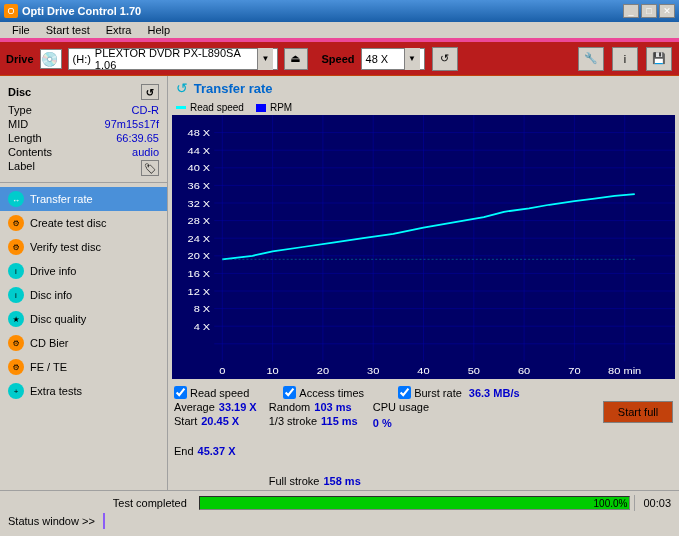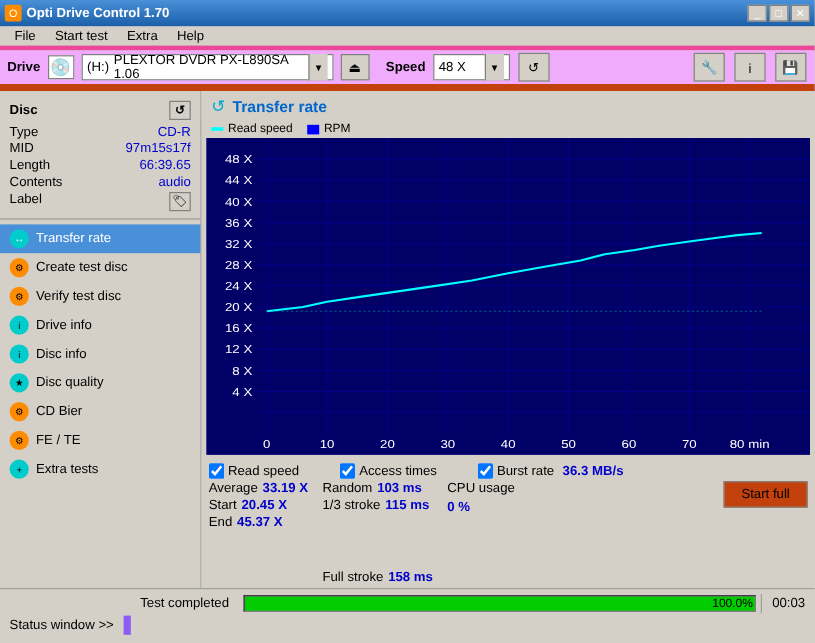--- a/index.html
+++ b/index.html
@@ -12,21 +12,21 @@
     .title-text { font-size: 11px; font-weight: bold; }
     .title-buttons { display: flex; gap: 2px; }
     .title-btn { width: 16px; height: 14px; background: #d4d0c8; border: 1px solid #808080; font-size: 9px; display: flex; align-items: center; justify-content: center; cursor: pointer; }
     .title-btn.close { background: #d4d0c8; }
     
     
     .menu-bar { background: #d4d0c8; height: 20px; display: flex; align-items: center; padding: 0 4px; border-bottom: 4px solid #ec4899; }
     .menu-item { padding: 2px 8px; font-size: 11px; cursor: pointer; }
     
     
-    .toolbar { background: #f0abfc; height: 34px; display: flex; align-items: center; padding: 0 6px; gap: 6px; border-bottom: 6px solid #c2410c; }
+    .toolbar { background: #b91c1c; height: 34px; display: flex; align-items: center; padding: 0 6px; gap: 6px; border-bottom: 1px solid #c2410c; }
     .toolbar-label { font-size: 11px; font-weight: bold; }
     .drive-select { display: flex; align-items: center; gap: 4px; }
     .drive-icon { width: 22px; height: 20px; background: #fff; border: 1px solid #808080; display: flex; align-items: center; justify-content: center; font-size: 14px; }
     .drive-dropdown { width: 210px; height: 22px; background: white; border: 1px solid #808080; font-size: 11px; padding: 0 4px; display: flex; align-items: center; justify-content: space-between; cursor: pointer; }
     .dropdown-arrow { width: 16px; height: 22px; background: #d4d0c8; border-left: 1px solid #808080; display: flex; align-items: center; justify-content: center; font-size: 8px; }
     .eject-btn { width: 24px; height: 22px; background: #d4d0c8; border: 1px solid #808080; display: flex; align-items: center; justify-content: center; cursor: pointer; }
     .speed-label { font-size: 11px; font-weight: bold; margin-left: 8px; }
     .speed-dropdown { width: 64px; height: 22px; background: white; border: 1px solid #808080; font-size: 11px; padding: 0 4px; display: flex; align-items: center; justify-content: space-between; cursor: pointer; }
     .toolbar-spacer { flex: 1; }
     .toolbar-icon-btn { width: 26px; height: 24px; background: #d4d0c8; border: 1px solid #808080; display: flex; align-items: center; justify-content: center; cursor: pointer; margin: 0 1px; }
@@ -63,21 +63,21 @@
     
     
     .stats-bar { background: #d4d0c8; padding: 3px 6px; }
     .stats-row1 { display: flex; align-items: center; gap: 4px; margin-bottom: 2px; }
     .checkbox-group { display: flex; align-items: center; gap: 3px; font-size: 11px; }
     .stat-value { color: #0000cc; font-weight: bold; }
     .btn-start { height: 22px; min-width: 70px; background: #c2410c; border: 1px solid #808080; font-size: 11px; cursor: pointer; }
     
     
     .status-bar { background: #d4d0c8; height: 24px; display: flex; align-items: center; border-top: 1px solid #a0a0a0; }
-    .status-window-btn { padding: 2px 8px; font-size: 11px; border-right: 6px solid #8b5cf6; cursor: pointer; white-space: nowrap; margin-top: 36px; }
+    .status-window-btn { padding: 2px 8px; font-size: 11px; border-right: 2px solid #8b5cf6; cursor: pointer; white-space: nowrap; margin-top: 36px; }
     .status-text { padding: 2px 8px; font-size: 11px; flex: 0 0 auto; }
     .progress-container { flex: 1; height: 14px; background: #d946ef; border: 1px inset #808080; margin: 0 4px; position: relative; }
     .progress-fill { height: 100%; background: #00cc00; }
     .progress-text { position: absolute; right: 2px; top: 0; font-size: 10px; line-height: 14px; }
     .time-display { padding: 2px 8px; font-size: 11px; border-left: 1px solid #a0a0a0; white-space: nowrap; }
     
     svg.chart { width: 100%; height: 100%; }
   </style>
 </head>
 <body>
@@ -287,21 +287,21 @@
           <span style="color:#0000cc; font-weight:bold; margin-left:4px">36.3 MB/s</span>
         </div>
       </div>
 
       <div style="display:flex; gap:0; font-size:11px;">
         <div style="flex:0 0 auto; margin-right:12px;">
           <div style="display:flex; gap:4px; margin-bottom:2px;">
             <span>Average</span>
             <span class="stat-value">33.19 X</span>
           </div>
-          <div style="display:flex; gap:4px; margin-bottom:2px;">
+          <div style="display:flex; gap:4px; margin-bottom:18px;">
             <span>Start</span>
             <span class="stat-value">20.45 X</span>
           </div>
           <div style="display:flex; gap:4px;">
             <span>End</span>
             <span class="stat-value">45.37 X</span>
           </div>
         </div>
 
         <div style="flex:0 0 auto; margin-right:12px;">

